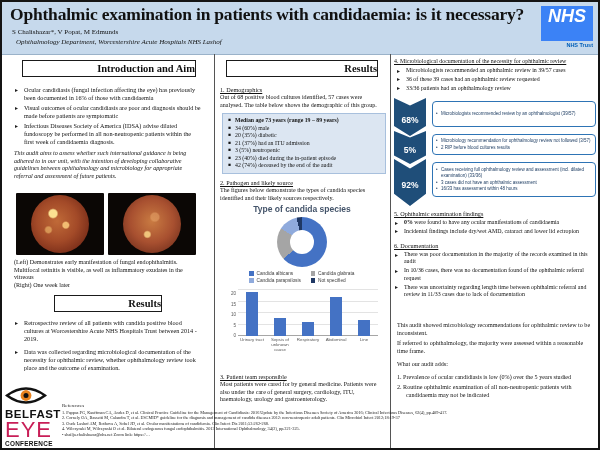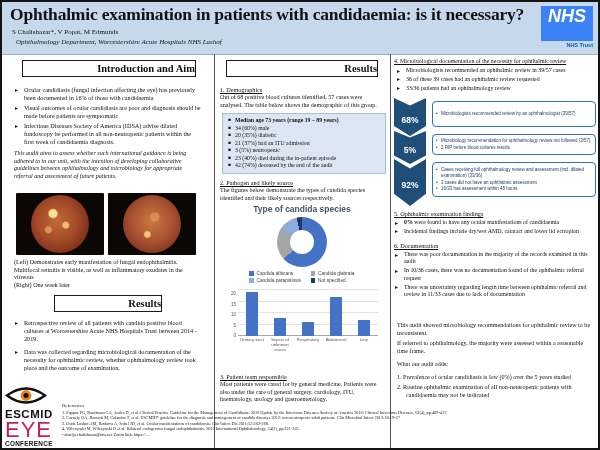--- a/index.html
+++ b/index.html
@@ -137,21 +137,21 @@
     <div class="bl" style="margin-bottom:6px;">Retrospective review of all patients with candida positive blood cultures at Worcestershire Acute NHS Hospitals Trust between 2014 - 2019.</div>
     <div class="bl">Data was collected regarding microbiological documentation of the necessity for ophthalmic review, whether ophthalmology review took place and the outcome of examination.</div>
   </div>
 
   <div class="belfast">
     <svg width="42" height="19" viewBox="0 0 42 19">
       <path d="M2 9.5 Q21 -4.5 40 9.5 Q21 23.5 2 9.5 Z" fill="#ffffff" stroke="#111111" stroke-width="2.4"></path>
       <circle cx="21" cy="9.5" r="5.4" fill="#E8821E"></circle>
       <circle cx="21" cy="9.5" r="2.5" fill="#111111"></circle>
     </svg>
-    <div class="b1">ESCMID</div>
+    <div class="b1">BELFAST</div>
     <div class="b2">EYE</div>
     <div class="b3">CONFERENCE</div>
   </div>
 
   <div class="hbox" style="left:224px;top:58px;width:150px;">Results</div>
 
   <div class="abs useh" style="left:218px;top:84px;">1. Demographics</div>
   <div class="abs p" style="left:218px;top:92px;width:164px;">Out of 68 positive blood cultures identified, 57 cases were analysed. The table below shows the demographic of this group.</div>
 
   <div class="demo" style="left:220px;top:111px;width:154px;">

